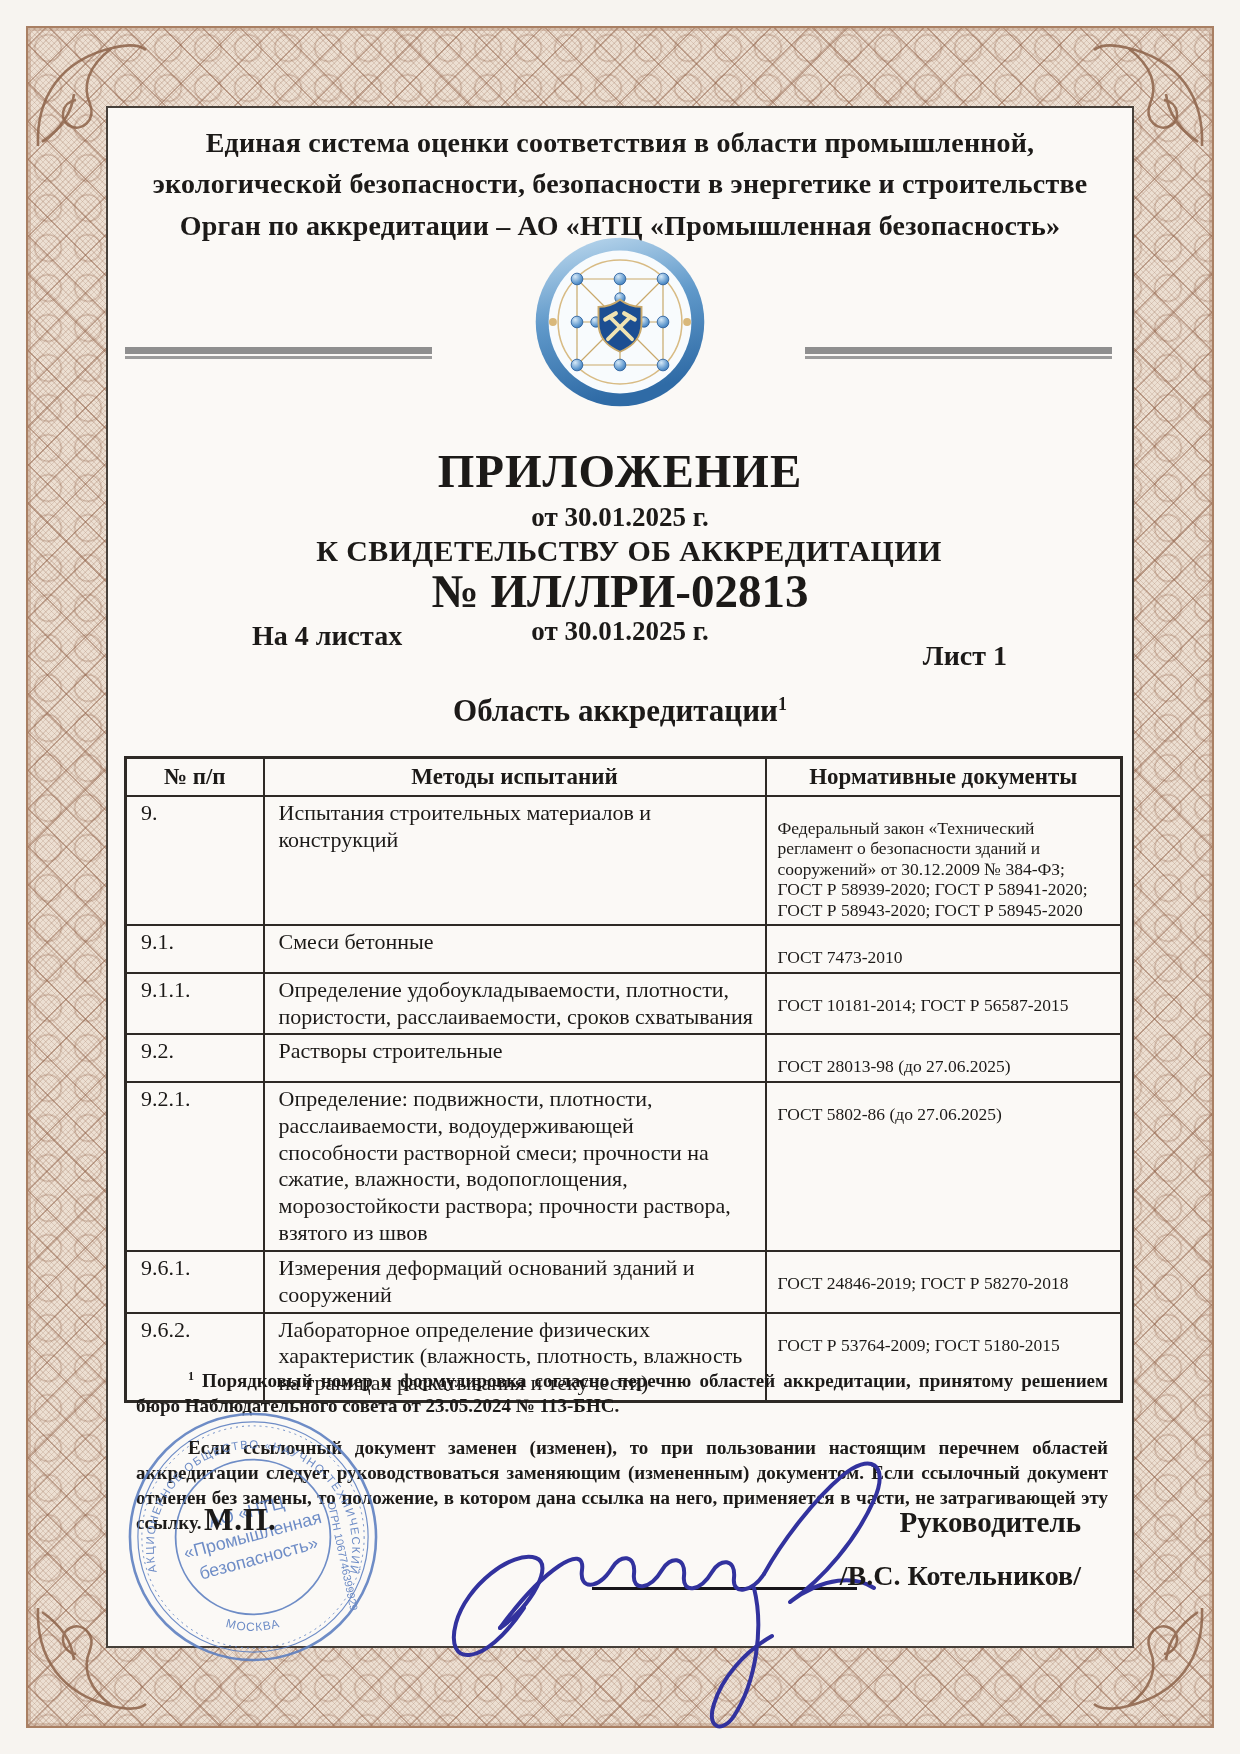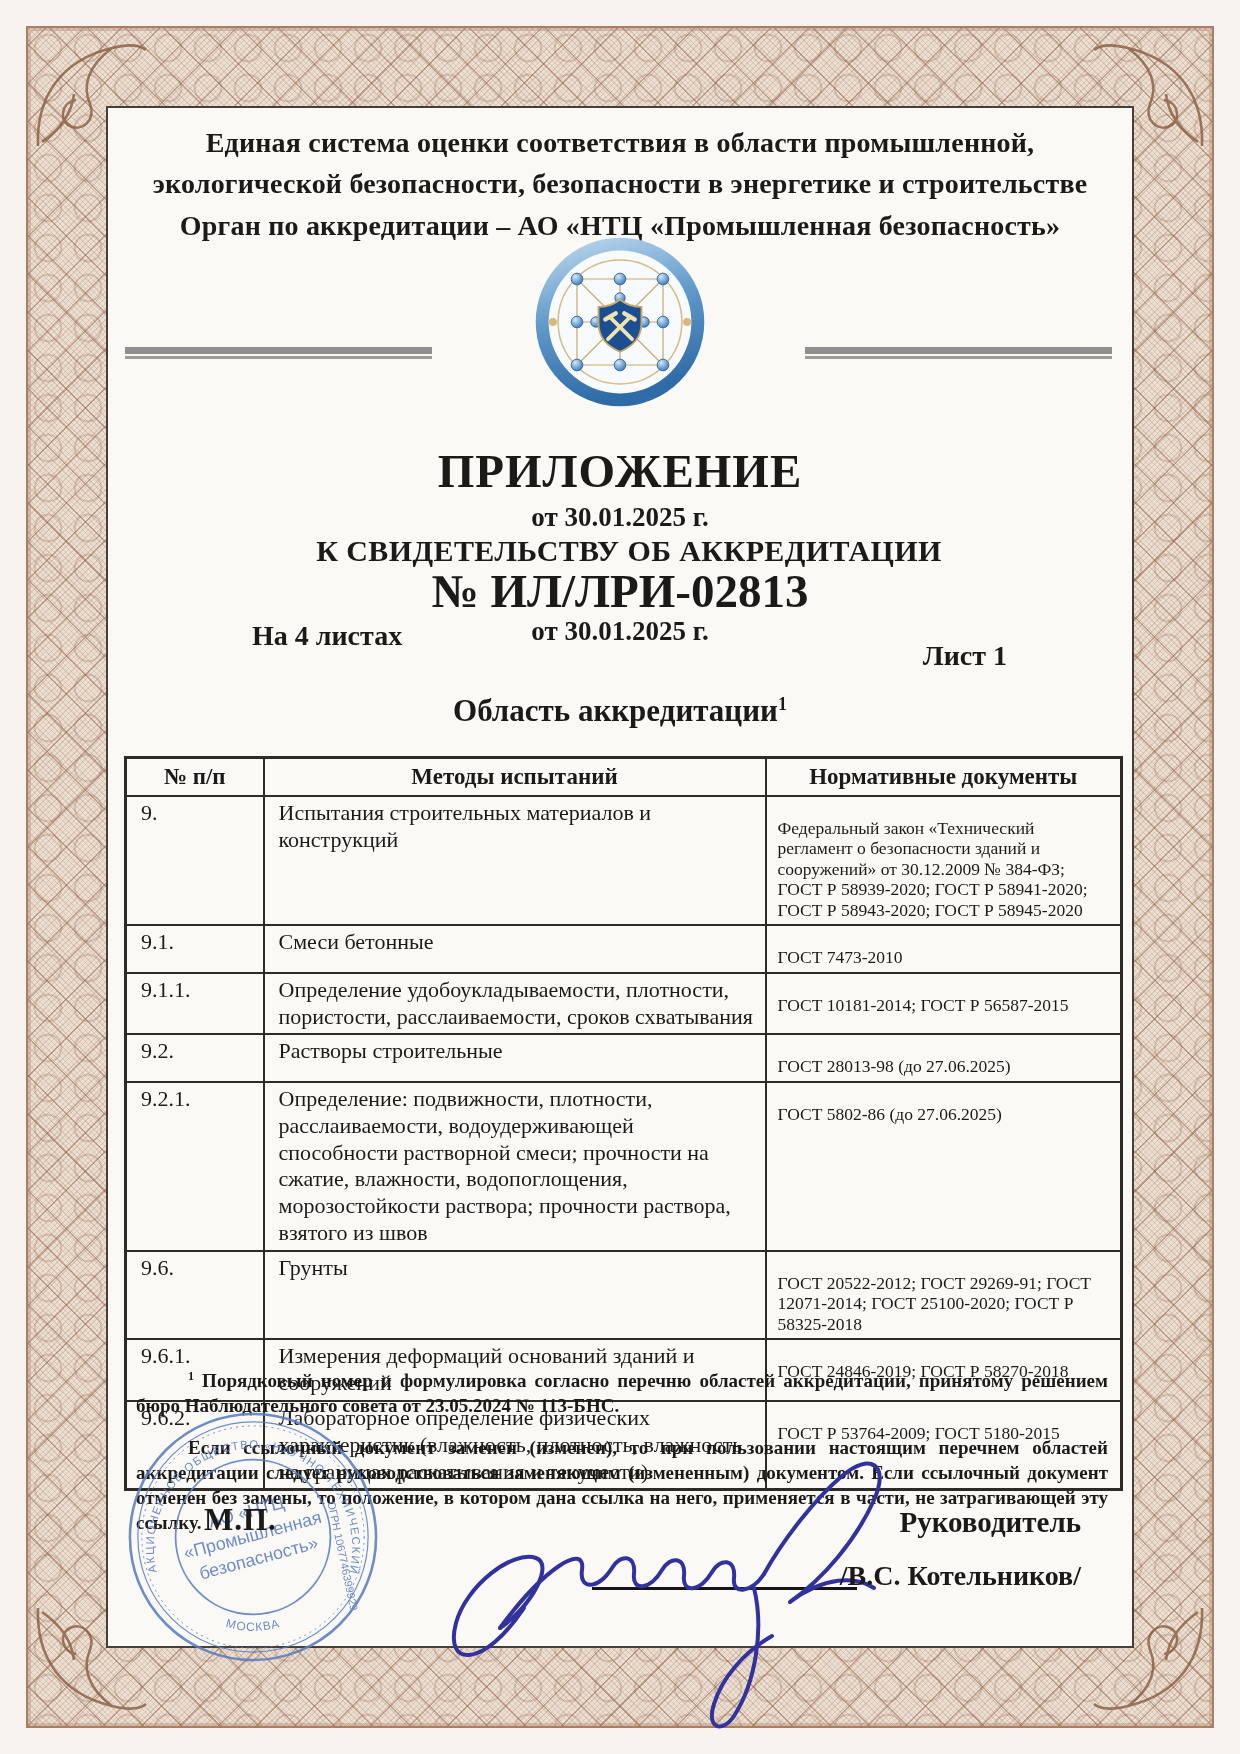--- a/index.html
+++ b/index.html
@@ -197,25 +197,20 @@
             <td class="col-num">9.2.</td>
             <td class="col-method">Растворы строительные</td>
             <td class="col-documents">ГОСТ 28013-98 (до 27.06.2025)</td>
           </tr>
           <tr>
             <td class="col-num">9.2.1.</td>
             <td class="col-method">Определение: подвижности, плотности, расслаиваемости, водоудерживающей способности растворной смеси; прочности на сжатие, влажности, водопоглощения, морозостойкости раствора; прочности раствора, взятого из швов</td>
             <td class="col-documents">ГОСТ 5802-86 (до 27.06.2025)</td>
           </tr>
           <tr>
-            <td class="col-num">9.6.</td>
-            <td class="col-method">Грунты</td>
-            <td class="col-documents">ГОСТ 20522-2012; ГОСТ 29269-91; ГОСТ 12071-2014; ГОСТ 25100-2020; ГОСТ Р 58325-2018</td>
-          </tr>
-          <tr>
             <td class="col-num">9.6.1.</td>
             <td class="col-method">Измерения деформаций оснований зданий и сооружений</td>
             <td class="col-documents">ГОСТ 24846-2019; ГОСТ Р 58270-2018</td>
           </tr>
           <tr>
             <td class="col-num">9.6.2.</td>
             <td class="col-method">Лабораторное определение физических характеристик (влажность, плотность, влажность на границах раскатывания и текучести)</td>
             <td class="col-documents">ГОСТ Р 53764-2009; ГОСТ 5180-2015</td>
           </tr>
         </tbody>

